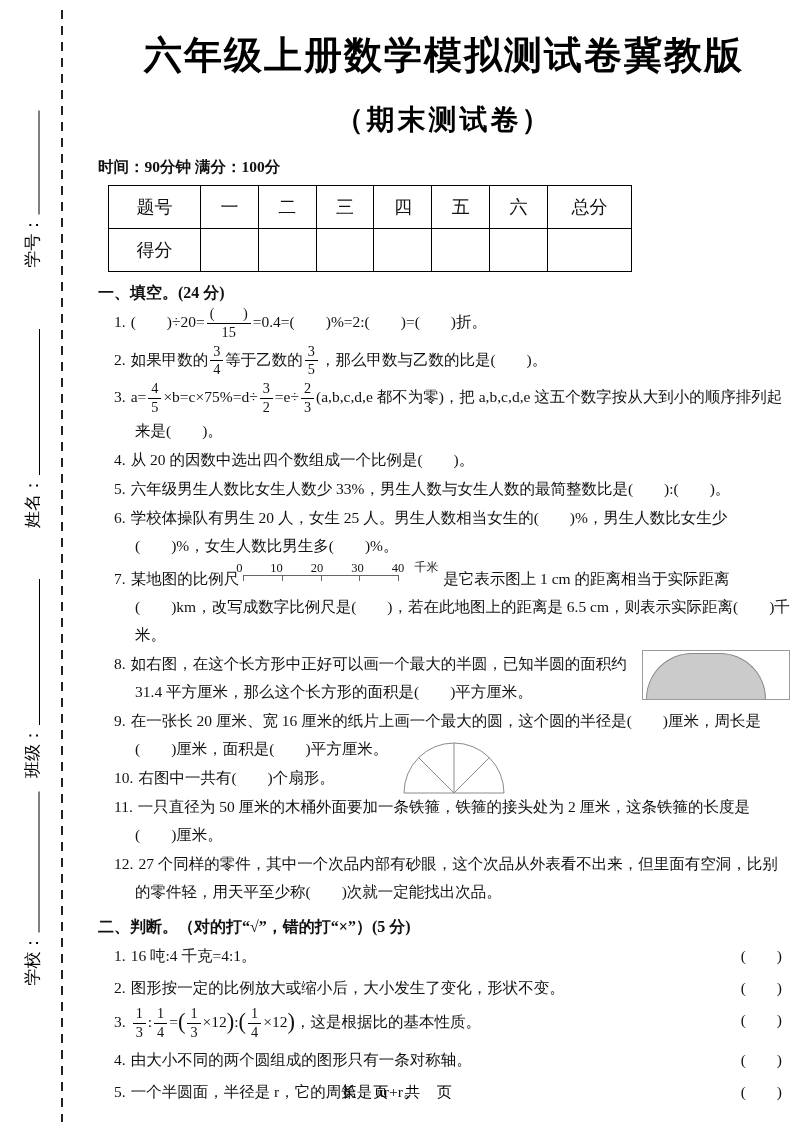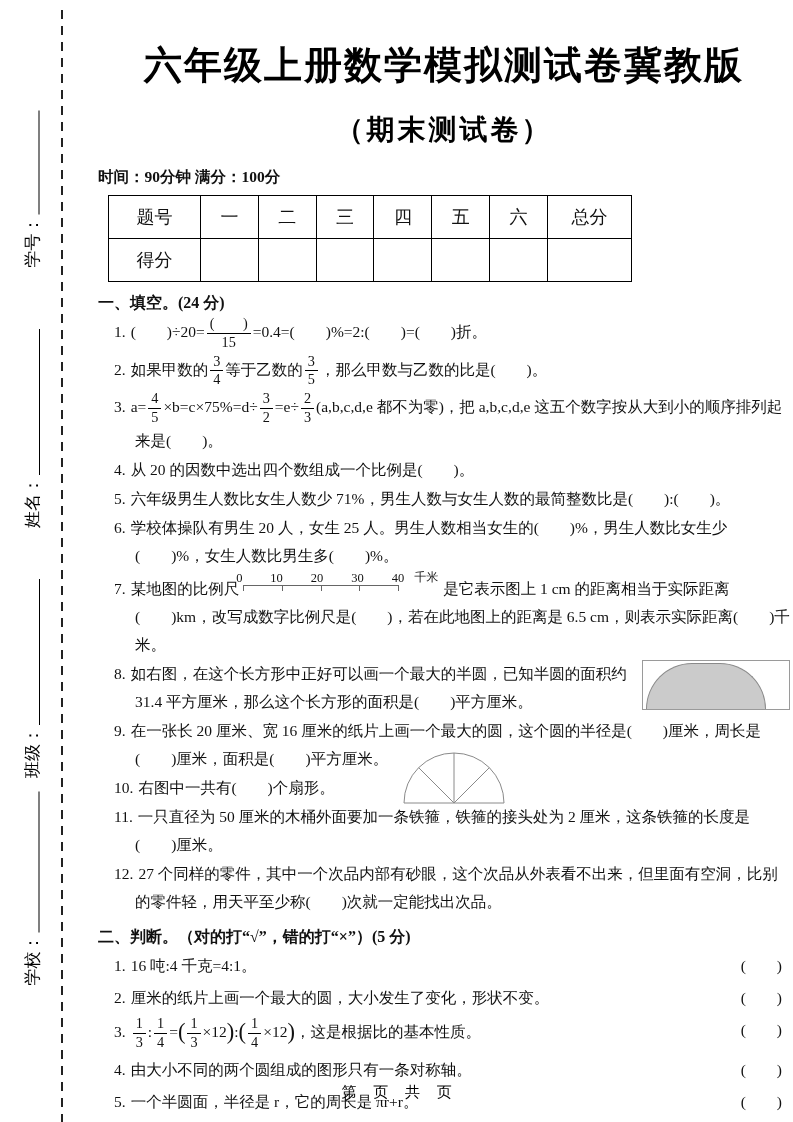--- a/index.html
+++ b/index.html
@@ -13,21 +13,21 @@
   .side-line{display:inline-block;border-bottom:1.6px solid #000;height:13px;vertical-align:-2px;margin-left:2px;}
   .sf1{width:170px;left:-53px;top:171px;}
   .sf2{width:215px;left:-75px;top:409px;}
   .sf3{width:215px;left:-75px;top:659px;}
   .sf4{width:210px;left:-73px;top:869px;}
   .sf1 .side-line{width:104px;} .sf2 .side-line{width:146px;}
   .sf3 .side-line{width:146px;} .sf4 .side-line{width:141px;}
 
   
   .main{position:absolute;left:98px;top:24px;width:692px;}
-  .title{margin:16px;text-align:center;font-family:"Liberation Sans","DejaVu Sans",sans-serif;
+  .title{margin:6px;text-align:center;font-family:"Liberation Sans","DejaVu Sans",sans-serif;
          font-size:38px;font-weight:900;letter-spacing:2px;color:#000;}
   .subtitle{margin:20px 0 0;text-align:center;font-family:Liberation Sans, sans-serif;
             font-size:28px;font-weight:800;letter-spacing:3px;color:#000;}
   .meta{margin:18px 32px 0 0;text-align:left;font-weight:700;font-size:15.5px;}
 
   table.score{border-collapse:collapse;margin:7px 0 0 10px;width:524px;table-layout:fixed;}
   table.score td{border:1.7px solid #000;height:40px;text-align:center;font-size:18px;font-weight:500;}
   col.c-lbl{width:92px;} col.c-sum{width:84px;}
 
   .sec-h{margin:11px 0 1px;font-size:16px;font-weight:700;}
@@ -161,21 +161,21 @@
           <span class="fn">2</span>
           <span class="fd">3</span>
         </span><span>(a,b,c,d,e 都不为零)，把 a,b,c,d,e 这五个数字按从大到小的顺序排列起来是(　　)。</span>
     </div>
 
     <div class="q">
       <span class="qn">4.</span><span>从 20 的因数中选出四个数组成一个比例是(　　)。</span>
     </div>
 
     <div class="q">
-      <span class="qn">5.</span><span>六年级男生人数比女生人数少 71%，男生人数与女生人数的最简整数比是(　　):(　　)。</span>
+      <span class="qn">5.</span><span>六年级男生人数比女生人数少 33%，男生人数与女生人数的最简整数比是(　　):(　　)。</span>
     </div>
 
     <div class="q">
       <span class="qn">6.</span><span>学校体操队有男生 20 人，女生 25 人。男生人数相当女生的(　　)%，男生人数比女生少(　　)%，女生人数比男生多(　　)%。</span>
     </div>
 
     <div class="q">
       <span class="qn">7.</span><span>某地图的比例尺</span><span class="ruler"><span class="r-nums">
             <span>0</span>
             <span>10</span>
@@ -223,21 +223,21 @@
     <div class="sec-h">
       <b>二、判断。</b><span>（对的打“√”，错的打“×”）(5 分)</span>
     </div>
 
     <div class="j">
       <span class="j-t"><span class="qn">1.</span><span>16 吨:4 千克=4:1。</span></span>
       <span class="j-b">(　　)</span>
     </div>
 
     <div class="j">
-      <span class="j-t"><span class="qn">2.</span><span>厘米的纸片上画一个最大的圆，大小发生了变化，形状不变。</span></span>
+      <span class="j-t"><span class="qn">2.</span><span>图形按一定的比例放大或缩小后，大小发生了变化，形状不变。</span></span>
       <span class="j-b">(　　)</span>
     </div>
 
     <div class="j">
       <span class="j-t"><span class="qn">3.</span><span class="frac">
             <span class="fn">1</span>
             <span class="fd">3</span>
           </span><span>:</span><span class="frac">
             <span class="fn">1</span>
             <span class="fd">4</span>

